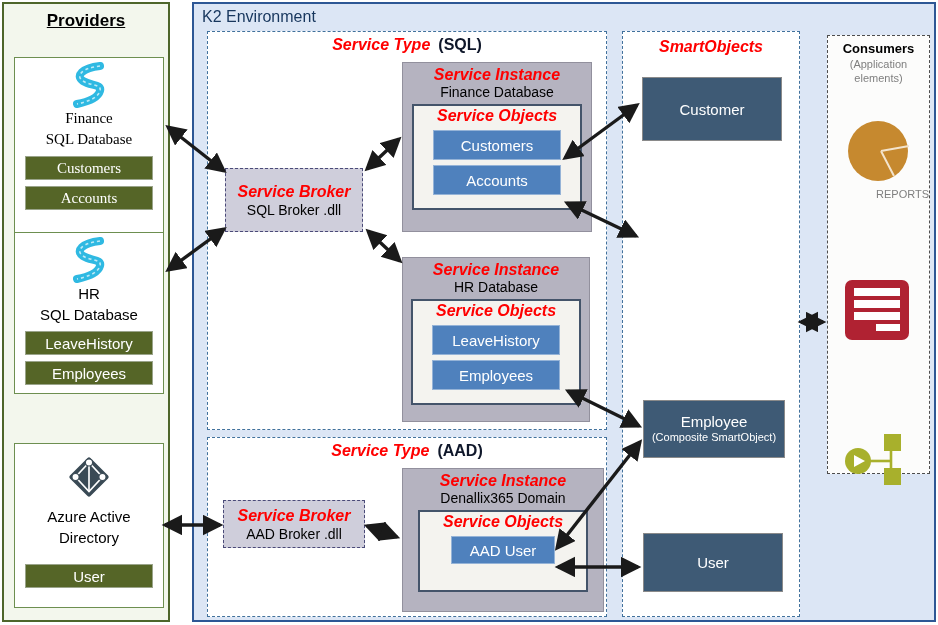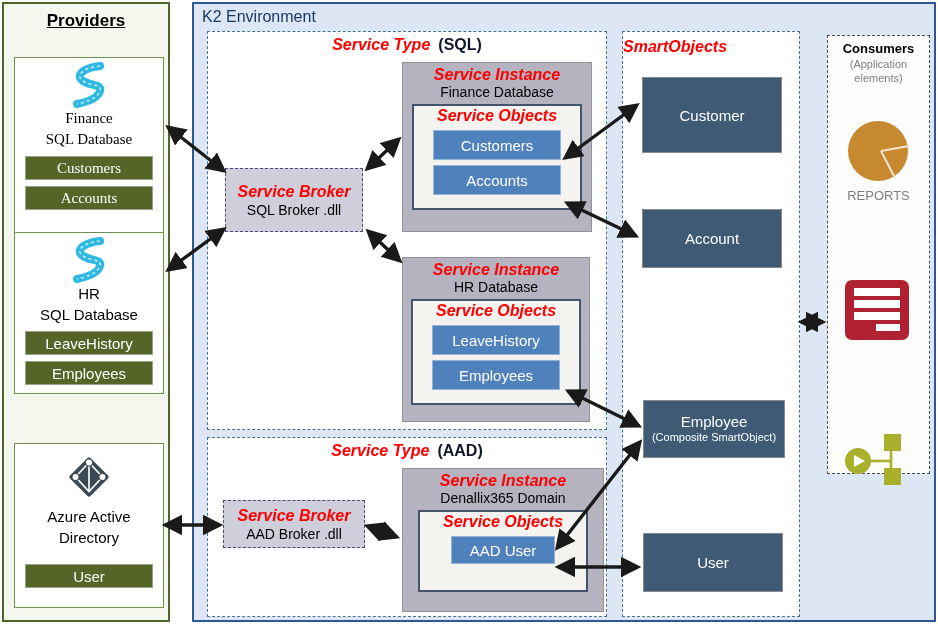--- a/index.html
+++ b/index.html
@@ -52,39 +52,39 @@
   .so-box-std{width:170px;height:106px;}
   .so-box-aad{width:170px;height:82px;}
   .so-label{font-size:16px;margin-top:1px;}
   .blue-btn{width:128px;height:30px;margin-top:5px;background:#4f81bd;border:1px solid #95b3d7;
             color:#fff;font-size:15px;display:flex;align-items:center;justify-content:center;}
   .blue-btn-sm{width:104px;height:28px;}
 
   
   .so-col{position:absolute;left:428px;top:27px;width:178px;height:586px;
           background:#fff;border:1px dashed #41719c;}
-  .so-col-title{position:absolute;top:6px;left:0;width:100%;text-align:left;
+  .so-col-title{position:absolute;top:6px;left:0;width:100%;text-align:center;
                 font-size:16px;}
   .smo{position:absolute;background:#3e5a75;border:1px solid #8a8a8a;color:#fff;
        display:flex;flex-direction:column;align-items:center;justify-content:center;font-size:15px;}
-  .smo-customer{left:19px;top:45px;width:140px;height:76px;}
+  .smo-customer{left:19px;top:45px;width:140px;height:64px;}
   .smo-account{left:19px;top:177px;width:140px;height:59px;}
   .smo-employee{left:20px;top:368px;width:142px;height:58px;}
   .smo-user{left:20px;top:501px;width:140px;height:59px;}
   .smo-note{font-size:11px;line-height:1.2;text-align:left;margin-top:1px;}
 
   
   .consumers{position:absolute;left:633px;top:31px;width:103px;height:439px;
              background:#fcfcfb;border:1px dashed #4d4d4d;}
   .cons-title{position:absolute;top:5px;left:0;width:100%;text-align:center;
               font-weight:bold;font-size:13px;color:#000;}
   .cons-sub{position:absolute;top:22px;left:0;width:100%;text-align:center;
             font-size:11px;color:#7f7f7f;line-height:1.25;}
-  .reports-label{position:absolute;top:152px;left:0;width:100%;text-align:center;
-                 font-size:13px;color:#7f7f7f;}
+  .reports-label{position:absolute;top:152px;left:0;width:100%;text-align:right;
+                 font-size:11px;color:#7f7f7f;}
   .icon-abs{position:absolute;}
 
   
   .arrows{position:absolute;left:0;top:0;pointer-events:none;}
   .conn{stroke:#1a1a1a;stroke-width:3.4px;}
 </style>
 </head>
 <body>
 
 <div id="canvas">
@@ -187,21 +187,20 @@
         <div class="so-box so-box-aad">
           <div class="red-it so-label">Service Objects</div>
           <div class="blue-btn blue-btn-sm">AAD User</div>
         </div>
       </div>
     </div>
 
     <div class="so-col">
       <div class="so-col-title red-it">SmartObjects</div>
       <div class="smo smo-customer">Customer</div>
-      <div class="smo smo-account">Account</div>
       <div class="smo smo-employee">
         <div>Employee</div>
         <div class="smo-note">(Composite SmartObject)</div>
       </div>
       <div class="smo smo-user">User</div>
     </div>
 
     <div class="consumers">
       <div class="cons-title">Consumers</div>
       <div class="cons-sub">(Application elements)</div>

